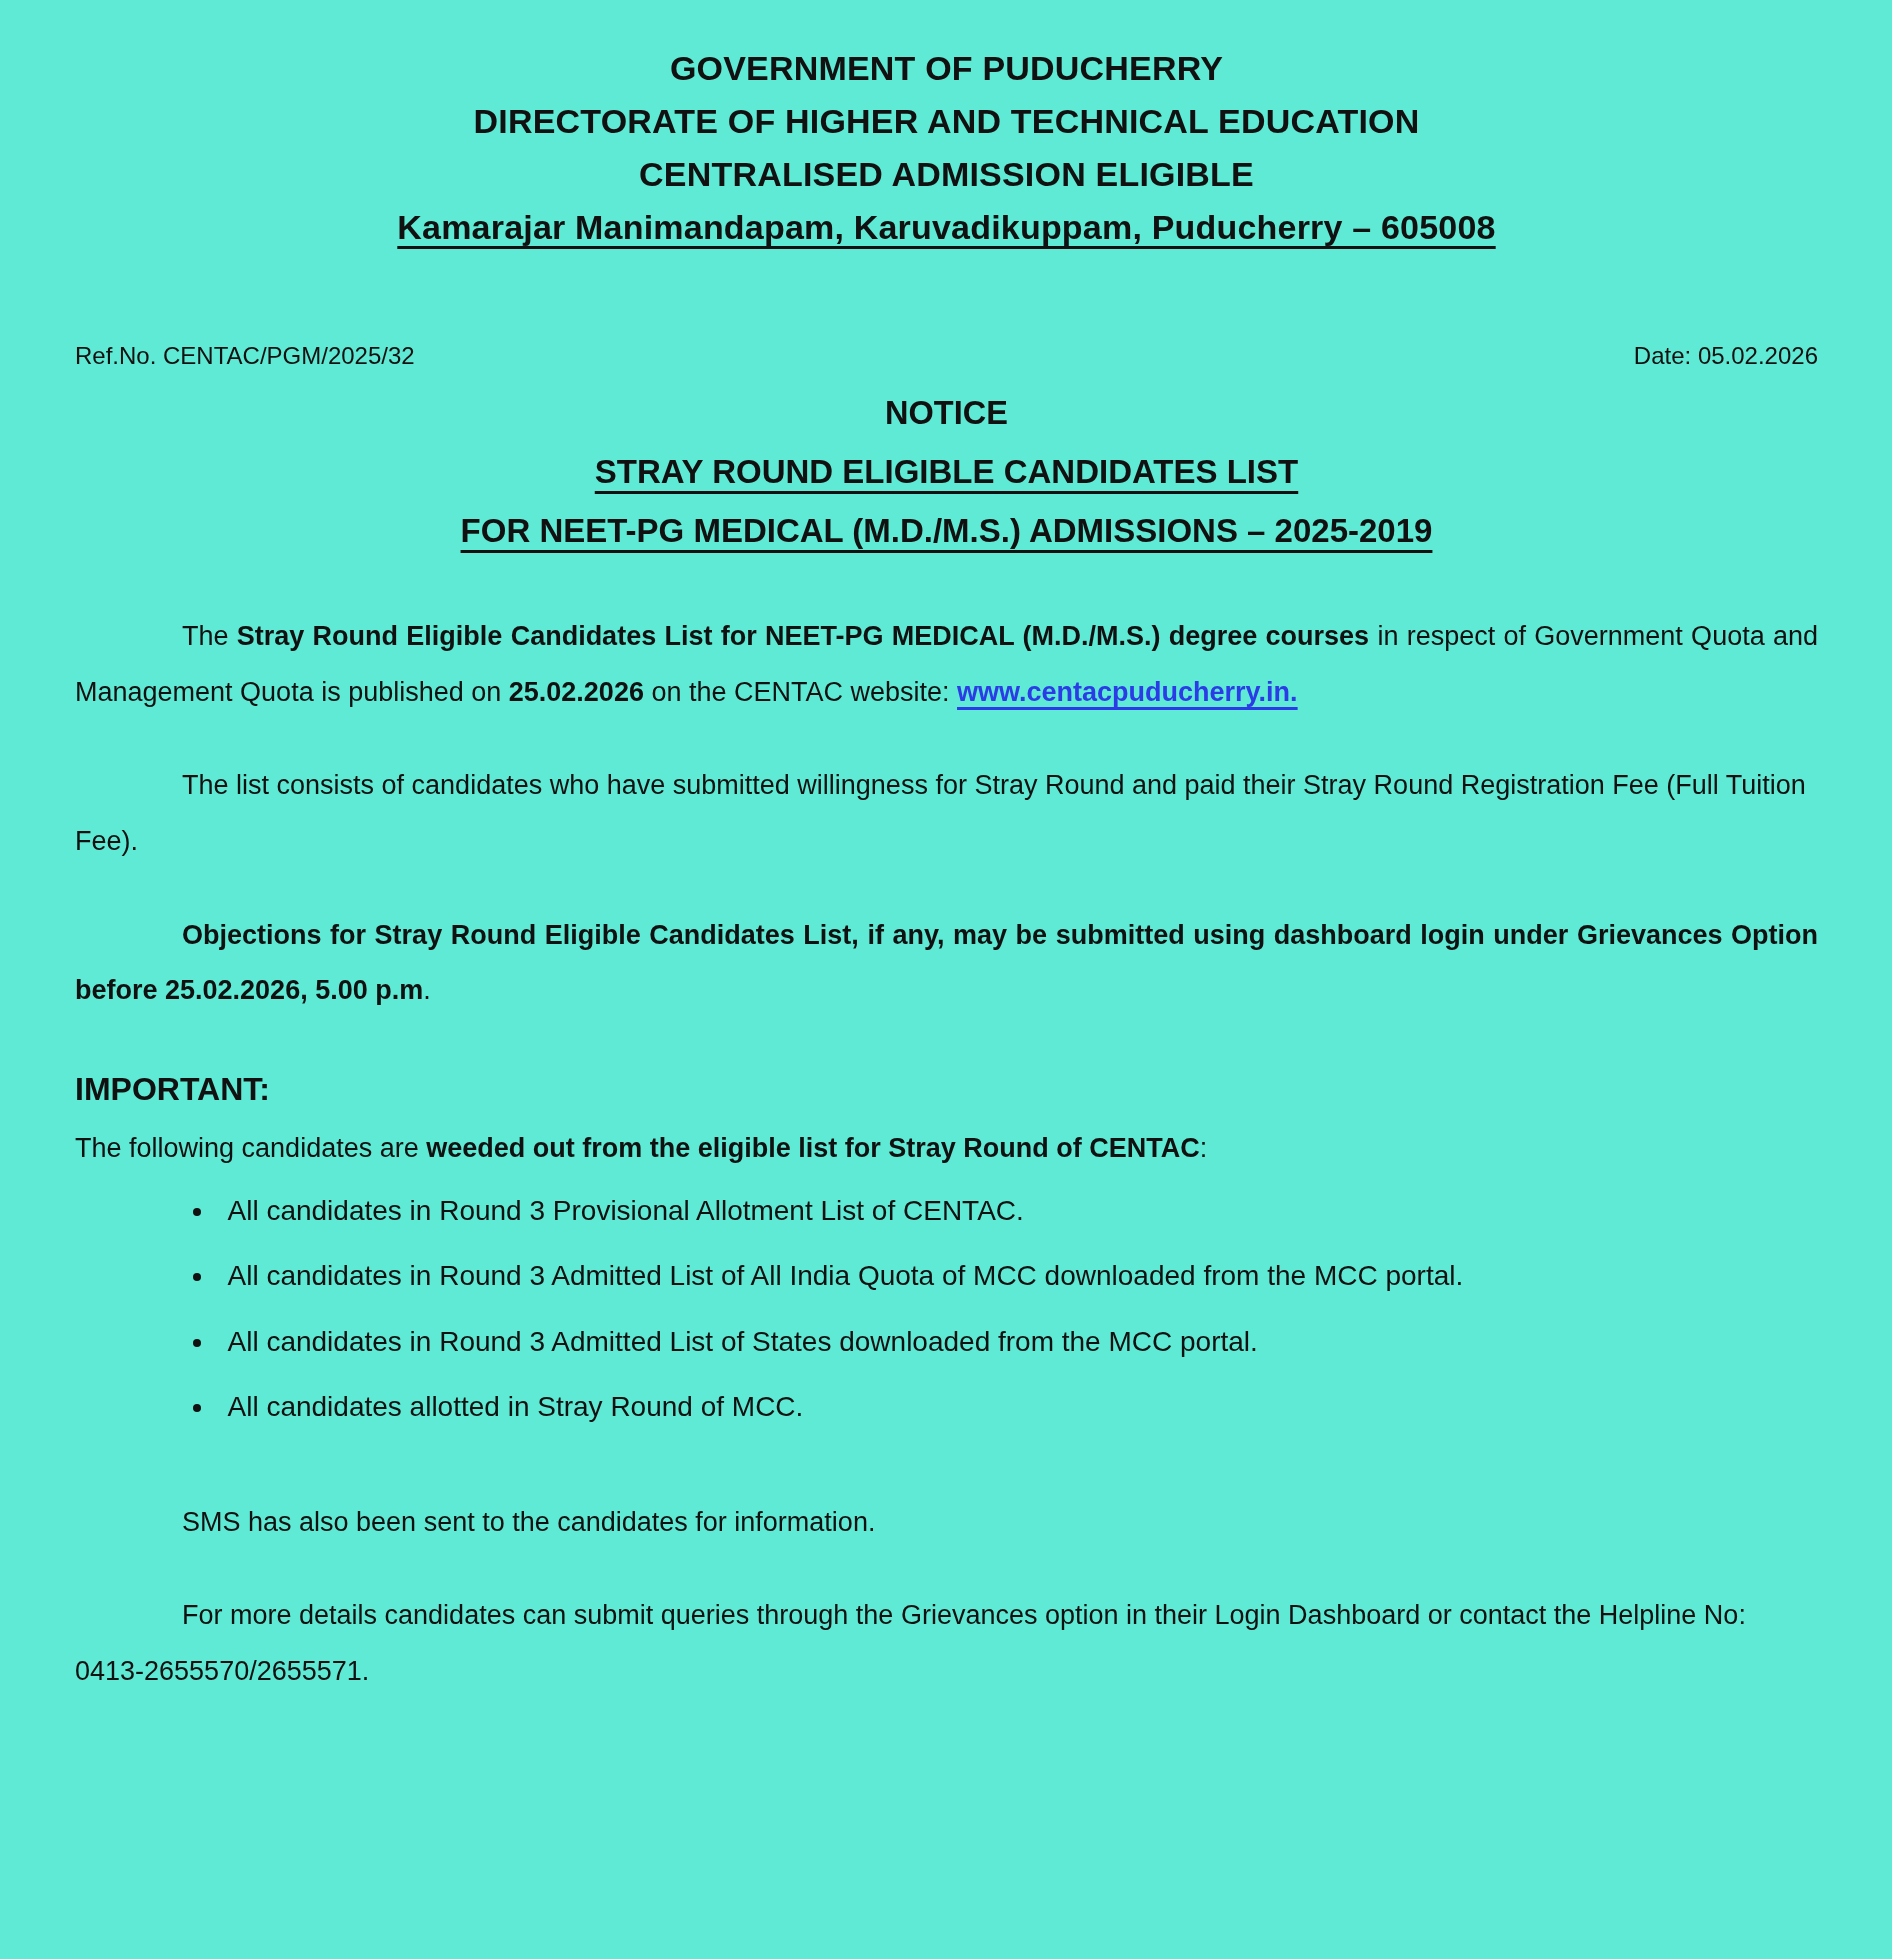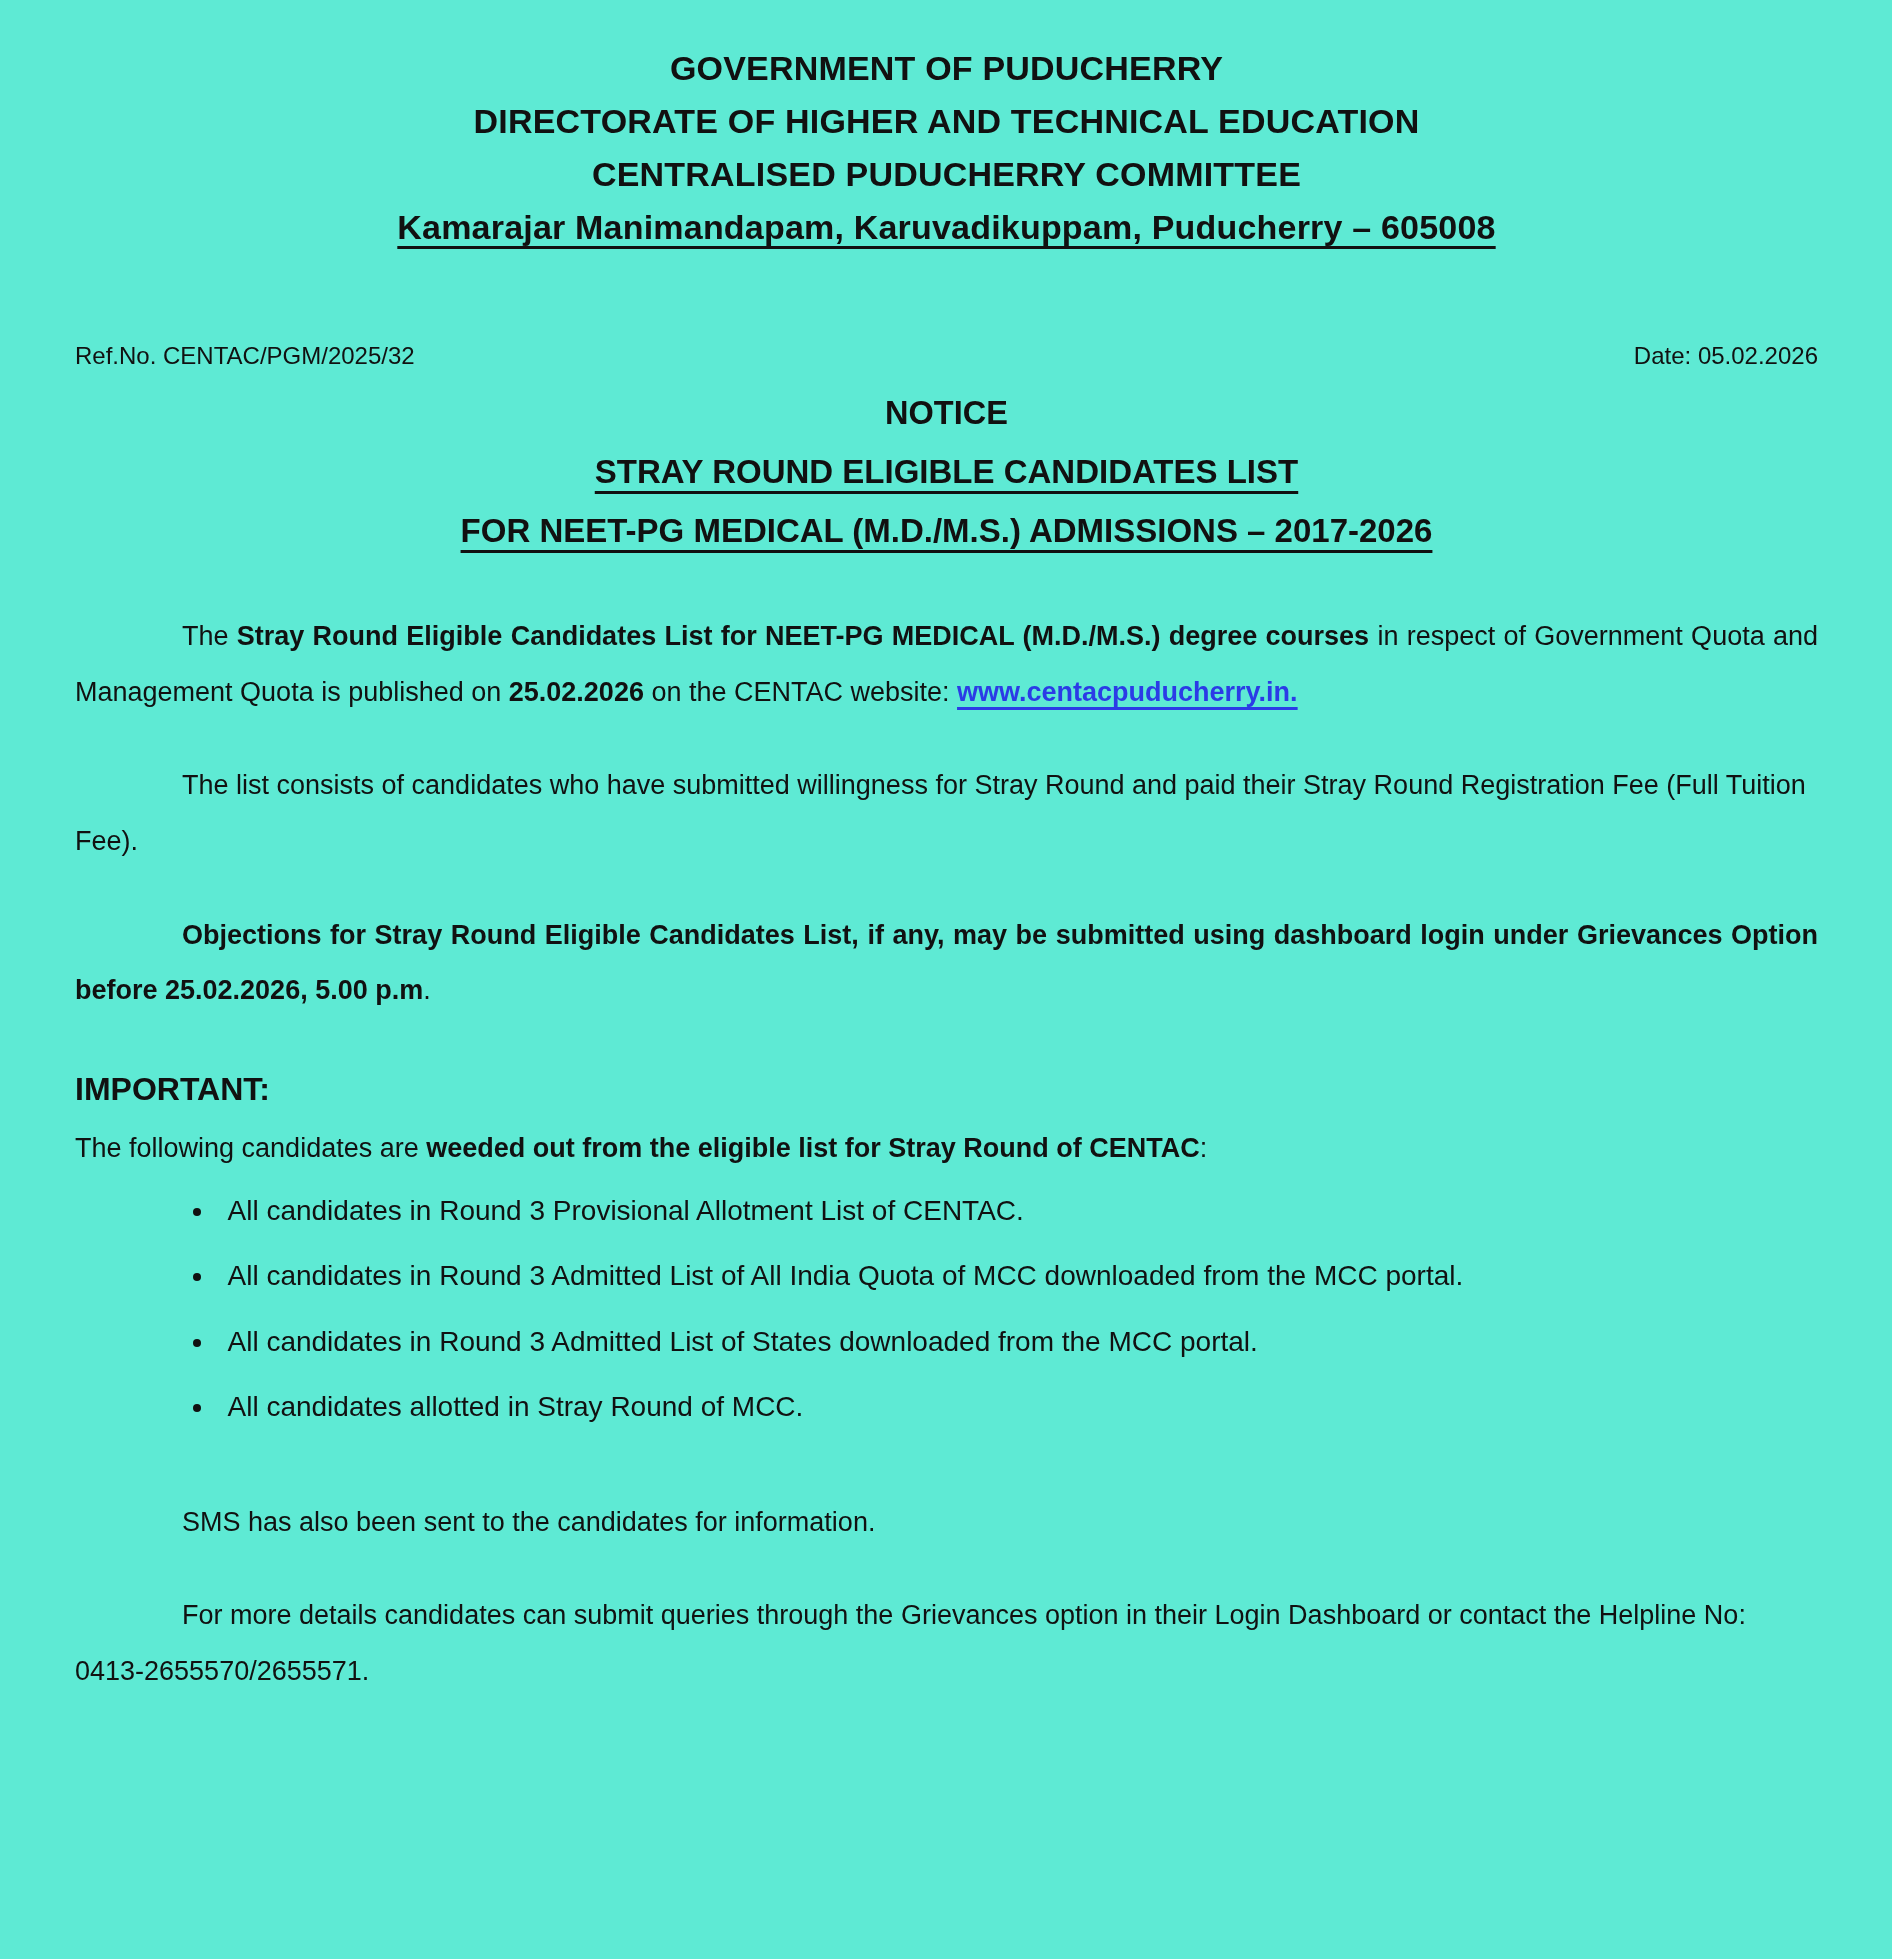--- a/index.html
+++ b/index.html
@@ -86,31 +86,31 @@
     margin: 0 0 7.6px 0;
   }
 </style>
 </head>
 <body>
 
 <div class="doc">
 
   <div class="hdr-line">GOVERNMENT OF PUDUCHERRY</div>
   <div class="hdr-line">DIRECTORATE OF HIGHER AND TECHNICAL EDUCATION</div>
-  <div class="hdr-line">CENTRALISED PUDUCHERRY COMMITTEE</div>
+  <div class="hdr-line">CENTRALISED ADMISSION ELIGIBLE</div>
   <div class="hdr-line hdr-underline">Kamarajar Manimandapam, Karuvadikuppam, Puducherry – 605008</div>
 
   <div class="meta-row">
     <span>Ref.No. CENTAC/PGM/2025/32</span>
     <span>Date: 05.02.2026</span>
   </div>
 
   <div class="notice-heading">NOTICE</div>
   <div class="title-line">STRAY ROUND ELIGIBLE CANDIDATES LIST</div>
-  <div class="title-line">FOR NEET-PG MEDICAL (M.D./M.S.) ADMISSIONS – 2017-2026</div>
+  <div class="title-line">FOR NEET-PG MEDICAL (M.D./M.S.) ADMISSIONS – 2025-2019</div>
 
   <p class="para indent justify mt-lg">
     <span>The </span><b>Stray Round Eligible Candidates List for NEET-PG MEDICAL (M.D./M.S.) degree courses</b><span> in respect of Government Quota and Management Quota is published on </span><b>25.02.2026</b><span> on the CENTAC website: </span><a class="link">www.centacpuducherry.in.</a>
   </p>
 
   <p class="para indent mt-md">The list consists of candidates who have submitted willingness for Stray Round and paid their Stray Round Registration Fee (Full Tuition Fee).</p>
 
   <p class="para indent justify mt-md">
     <b>Objections for Stray Round Eligible Candidates List, if any, may be submitted using dashboard login under Grievances Option before 25.02.2026, 5.00 p.m</b><span>.</span>
   </p>

